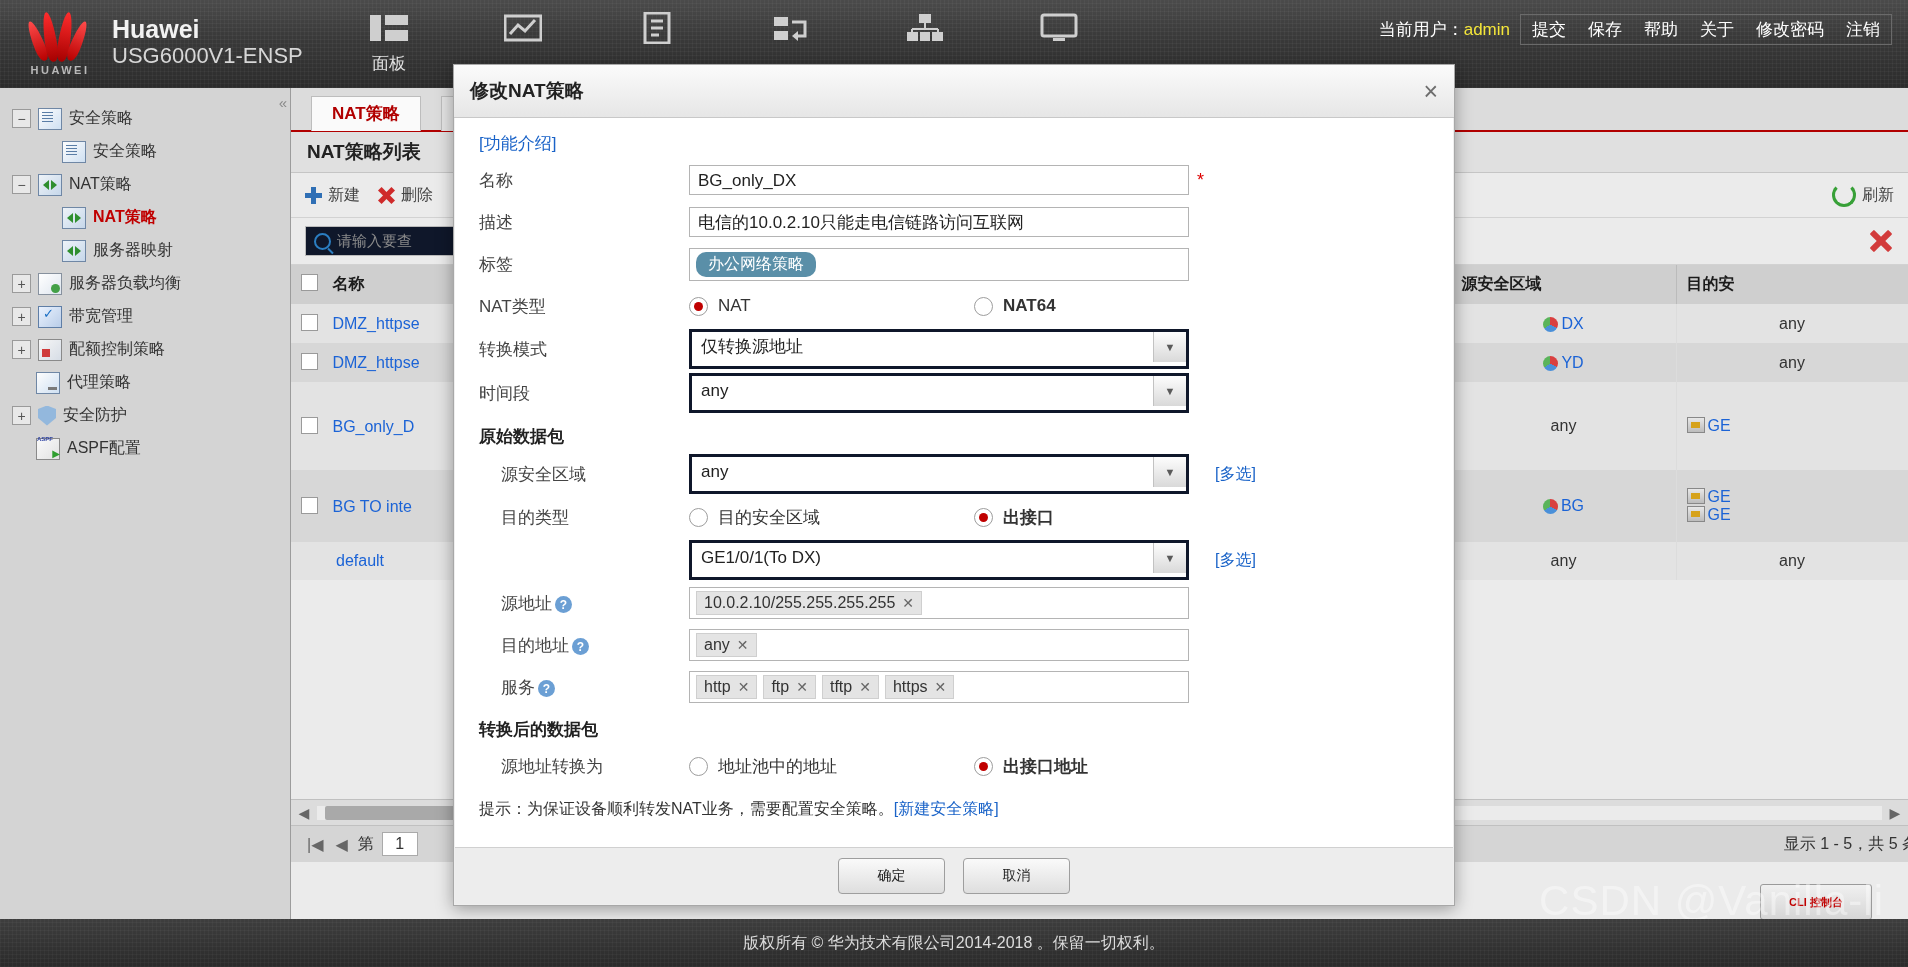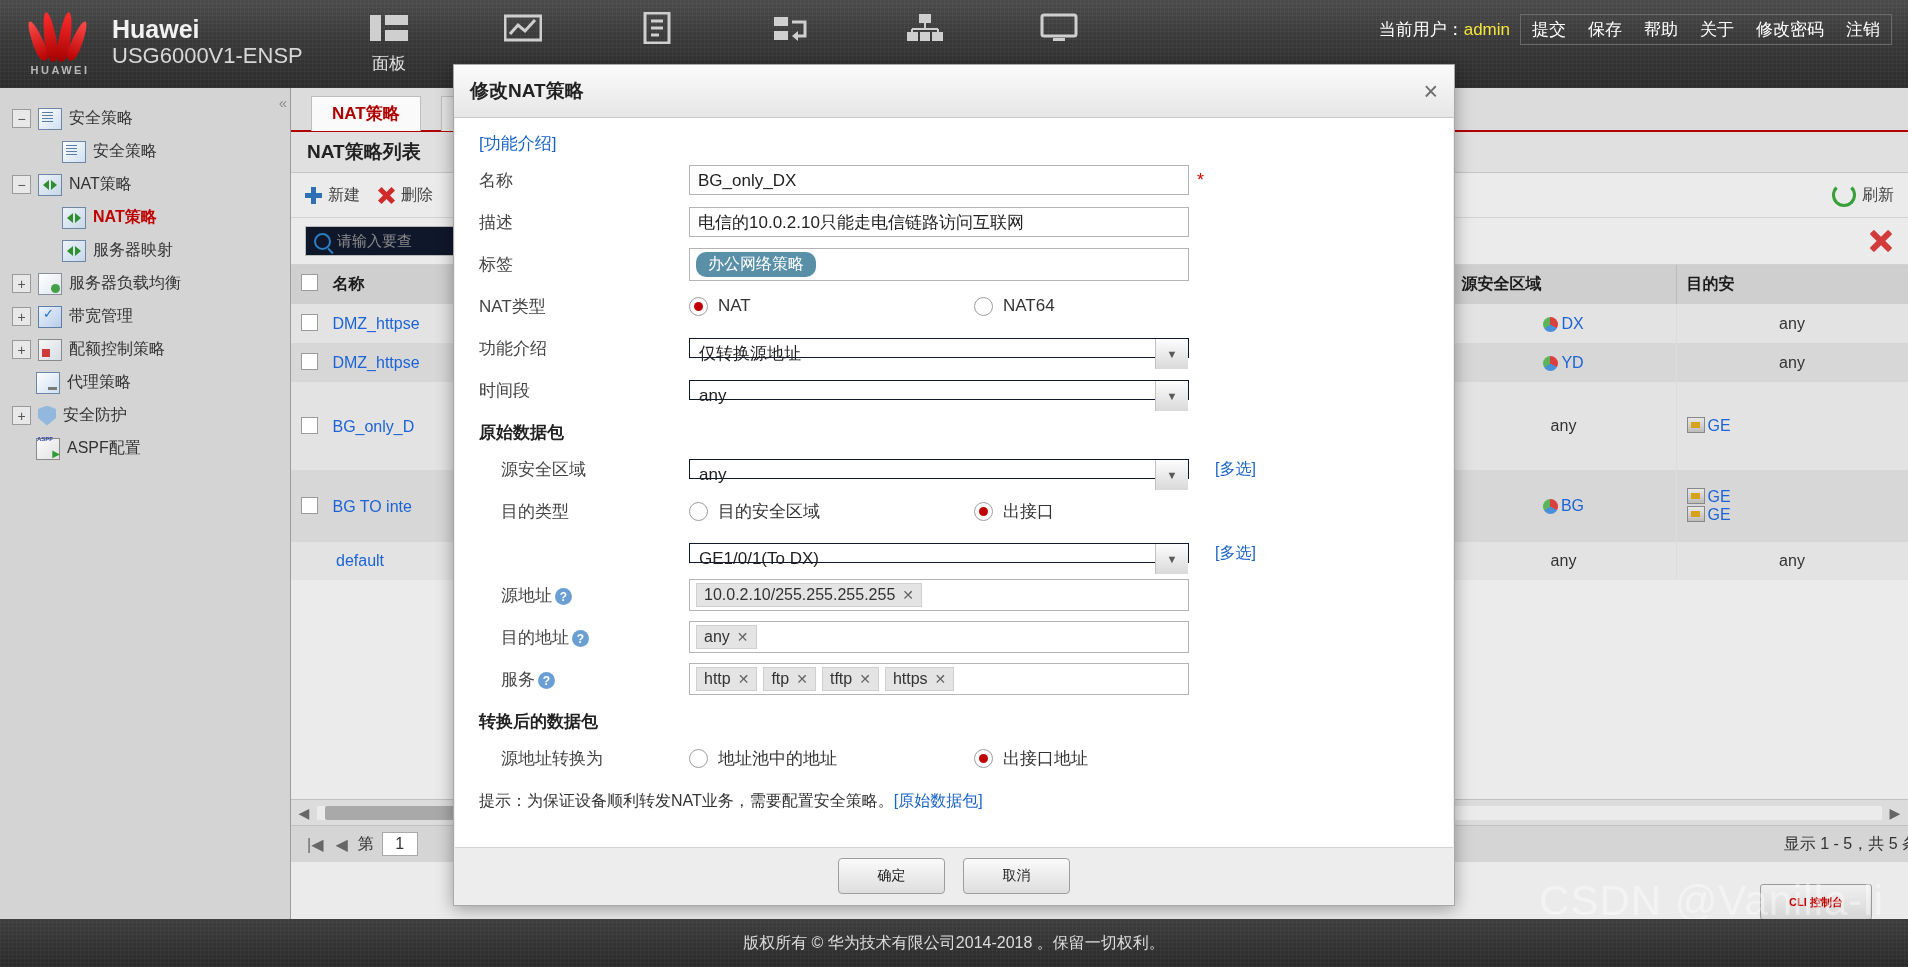--- a/index.html
+++ b/index.html
@@ -161,28 +161,28 @@
   .txt{width:500px;height:30px;border:1px solid #b4b4b4;background:#fff;
     font-size:17px;padding:0 8px;box-sizing:border-box;color:#222;line-height:30px;
     white-space:nowrap;overflow:hidden;}
   .req{color:#d00;margin-left:8px;font-size:18px;}
   .tagbox{width:500px;min-height:32px;border:1px solid #b4b4b4;background:#fff;
     box-sizing:border-box;padding:3px 6px;display:flex;flex-wrap:wrap;gap:6px;align-items:center;}
   .tag-blue{background:#5a8fa8;color:#ffffff;border-radius:10px;padding:2px 12px;font-size:16px;}
   .chip{background:#e4e4e4;border:1px solid #cfcfcf;padding:2px 7px;font-size:16px;color:#333;
     display:inline-flex;align-items:center;gap:7px;}
   .chip b{color:#666;font-weight:bold;cursor:pointer;font-size:14px;}
-  .sel-wrap{width:500px;height:20px;border:1px solid #0f172a;background:#fff;position:relative;box-sizing:border-box;}
+  .sel-wrap{width:500px;height:40px;border:3px solid #0f172a;background:#fff;position:relative;box-sizing:border-box;}
   .sel-wrap span.v{position:absolute;left:9px;top:0;line-height:30px;font-size:17px;color:#222;}
   .sel-arrow{position:absolute;right:0;top:0;width:32px;height:30px;
     background:linear-gradient(180deg,#fdfdfd,#d9d9d9);border-left:1px solid #c2c2c2;
     display:flex;align-items:center;justify-content:center;color:#5a5a5a;font-size:11px;cursor:pointer;}
   .radio-row{display:flex;align-items:center;width:500px;}
   .rgroup{display:flex;align-items:center;gap:10px;cursor:pointer;}
-  .rgroup.second{margin-left:auto;}
+  .rgroup.second{margin-left:auto;font-weight:bold;}
   .radio{width:17px;height:17px;border-radius:50%;border:1px solid #9d9d9d;background:#fff;
     display:inline-flex;align-items:center;justify-content:center;flex:none;}
   .radio.on:after{content:"";width:9px;height:9px;border-radius:50%;background:#c00000;}
   .rlabel{font-size:17px;color:#333;}
   .multi{color:#1a63c8;font-size:16px;margin-left:26px;cursor:pointer;}
   .section-h{font-size:17px;font-weight:bold;color:#222;padding-left:24px;margin:12px 0 6px 0;}
   .qmark{display:inline-flex;align-items:center;justify-content:center;width:17px;height:17px;
     border-radius:50%;background:#6b9fd4;color:#fff;font-size:12px;font-weight:bold;margin-left:3px;cursor:pointer;}
   .tipline{padding-left:24px;font-size:16px;color:#333;margin-top:14px;}
   .tipline a{color:#1a63c8;cursor:pointer;}
@@ -521,21 +521,21 @@
           <span class="rlabel">NAT</span>
         </div>
         <div class="rgroup second" style="width:215px">
           <span class="radio"></span>
           <span class="rlabel">NAT64</span>
         </div>
       </div>
     </div>
 
     <div class="frow">
-      <div class="flabel">功能介绍</div>
+      <div class="flabel">转换模式</div>
       <div class="sel-wrap">
         <span class="v">仅转换源地址</span>
         <span class="sel-arrow">▼</span>
       </div>
     </div>
 
     <div class="frow">
       <div class="flabel">时间段</div>
       <div class="sel-wrap">
         <span class="v">any</span>
@@ -635,21 +635,21 @@
           <span class="rlabel">地址池中的地址</span>
         </div>
         <div class="rgroup second" style="width:215px">
           <span class="radio on"></span>
           <span class="rlabel">出接口地址</span>
         </div>
       </div>
     </div>
 
     <div class="tipline">
-      <span>提示：为保证设备顺利转发NAT业务，需要配置安全策略。</span><a>[原始数据包]</a>
+      <span>提示：为保证设备顺利转发NAT业务，需要配置安全策略。</span><a>[新建安全策略]</a>
     </div>
   </div>
 
   <div class="dlg-foot">
     <div class="dbtn">确定</div>
     <div class="dbtn">取消</div>
   </div>
 </div>
 </div>
 

